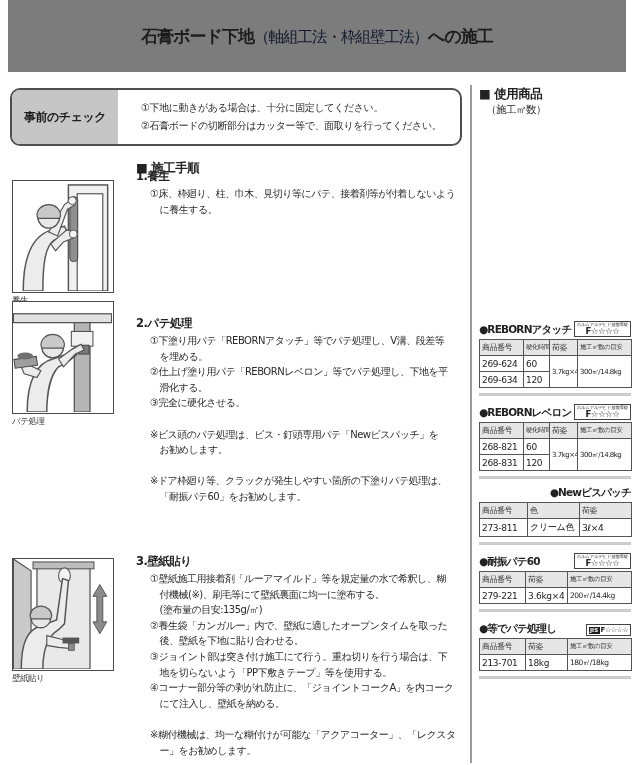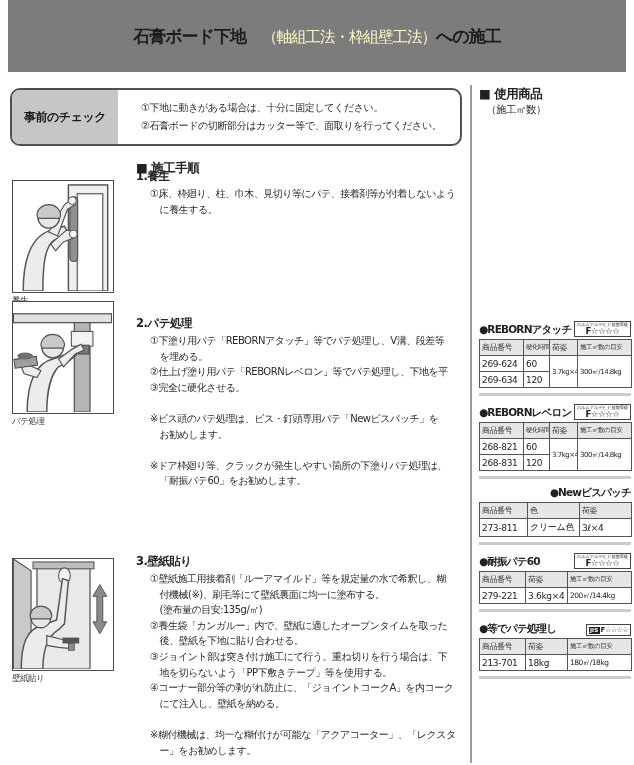--- a/index.html
+++ b/index.html
@@ -7,21 +7,21 @@
   .page {
     position:relative; width:634px; height:765px; background:#fff;
     font-family:"DejaVu Sans", sans-serif; color:#222; overflow:hidden;
   }
   
   .titlebar {
     position:absolute; left:8px; top:0; width:618px; height:72px;
     background:#7c7c7c; display:flex; align-items:center; justify-content:center;
   }
   .titlebar .t-bold { font-size:17px; font-weight:bold; color:#1c1c1c; letter-spacing:-1px; }
-  .titlebar .t-normal { font-size:15.5px; font-weight:normal; color:#fef9c3; letter-spacing:-1px;padding-left:16px; }
+  .titlebar .t-normal { font-size:15.5px; font-weight:normal; color:#0f172a; letter-spacing:-1px; }
   
   .precheck {
     position:absolute; left:10px; top:88px; width:452px; height:58px;
     border:2px solid #4f4f4f; border-radius:10px; overflow:hidden;
     display:flex; background:#fff;
   }
   .precheck-label {
     width:106px; background:#c6c6c6; display:flex; align-items:center; justify-content:center;
     font-size:12px; font-weight:bold; letter-spacing:-0.5px; color:#1b1b1b;
   }
@@ -106,20 +106,21 @@
         <div class="step-line">　に養生する。</div>
       </div>
   </div>
 
   <div class="step" style="top:316px;">
     <div class="step-title">2.パテ処理</div>
     <div class="step-lines">
         <div class="step-line">①下塗り用パテ「REBORNアタッチ」等でパテ処理し、V溝、段差等</div>
         <div class="step-line">　を埋める。</div>
         <div class="step-line">②仕上げ塗り用パテ「REBORNレベロン」等でパテ処理し、下地を平</div>
+        <div class="step-line">　滑化する。</div>
         <div class="step-line">③完全に硬化させる。</div>
         <div class="step-line"></div>
         <div class="step-line">※ビス頭のパテ処理は、ビス・釘頭専用パテ「Newビスパッチ」を</div>
         <div class="step-line">　お勧めします。</div>
         <div class="step-line"></div>
         <div class="step-line">※ドア枠廻り等、クラックが発生しやすい箇所の下塗りパテ処理は、</div>
         <div class="step-line">　「耐振パテ60」をお勧めします。</div>
       </div>
   </div>
 

